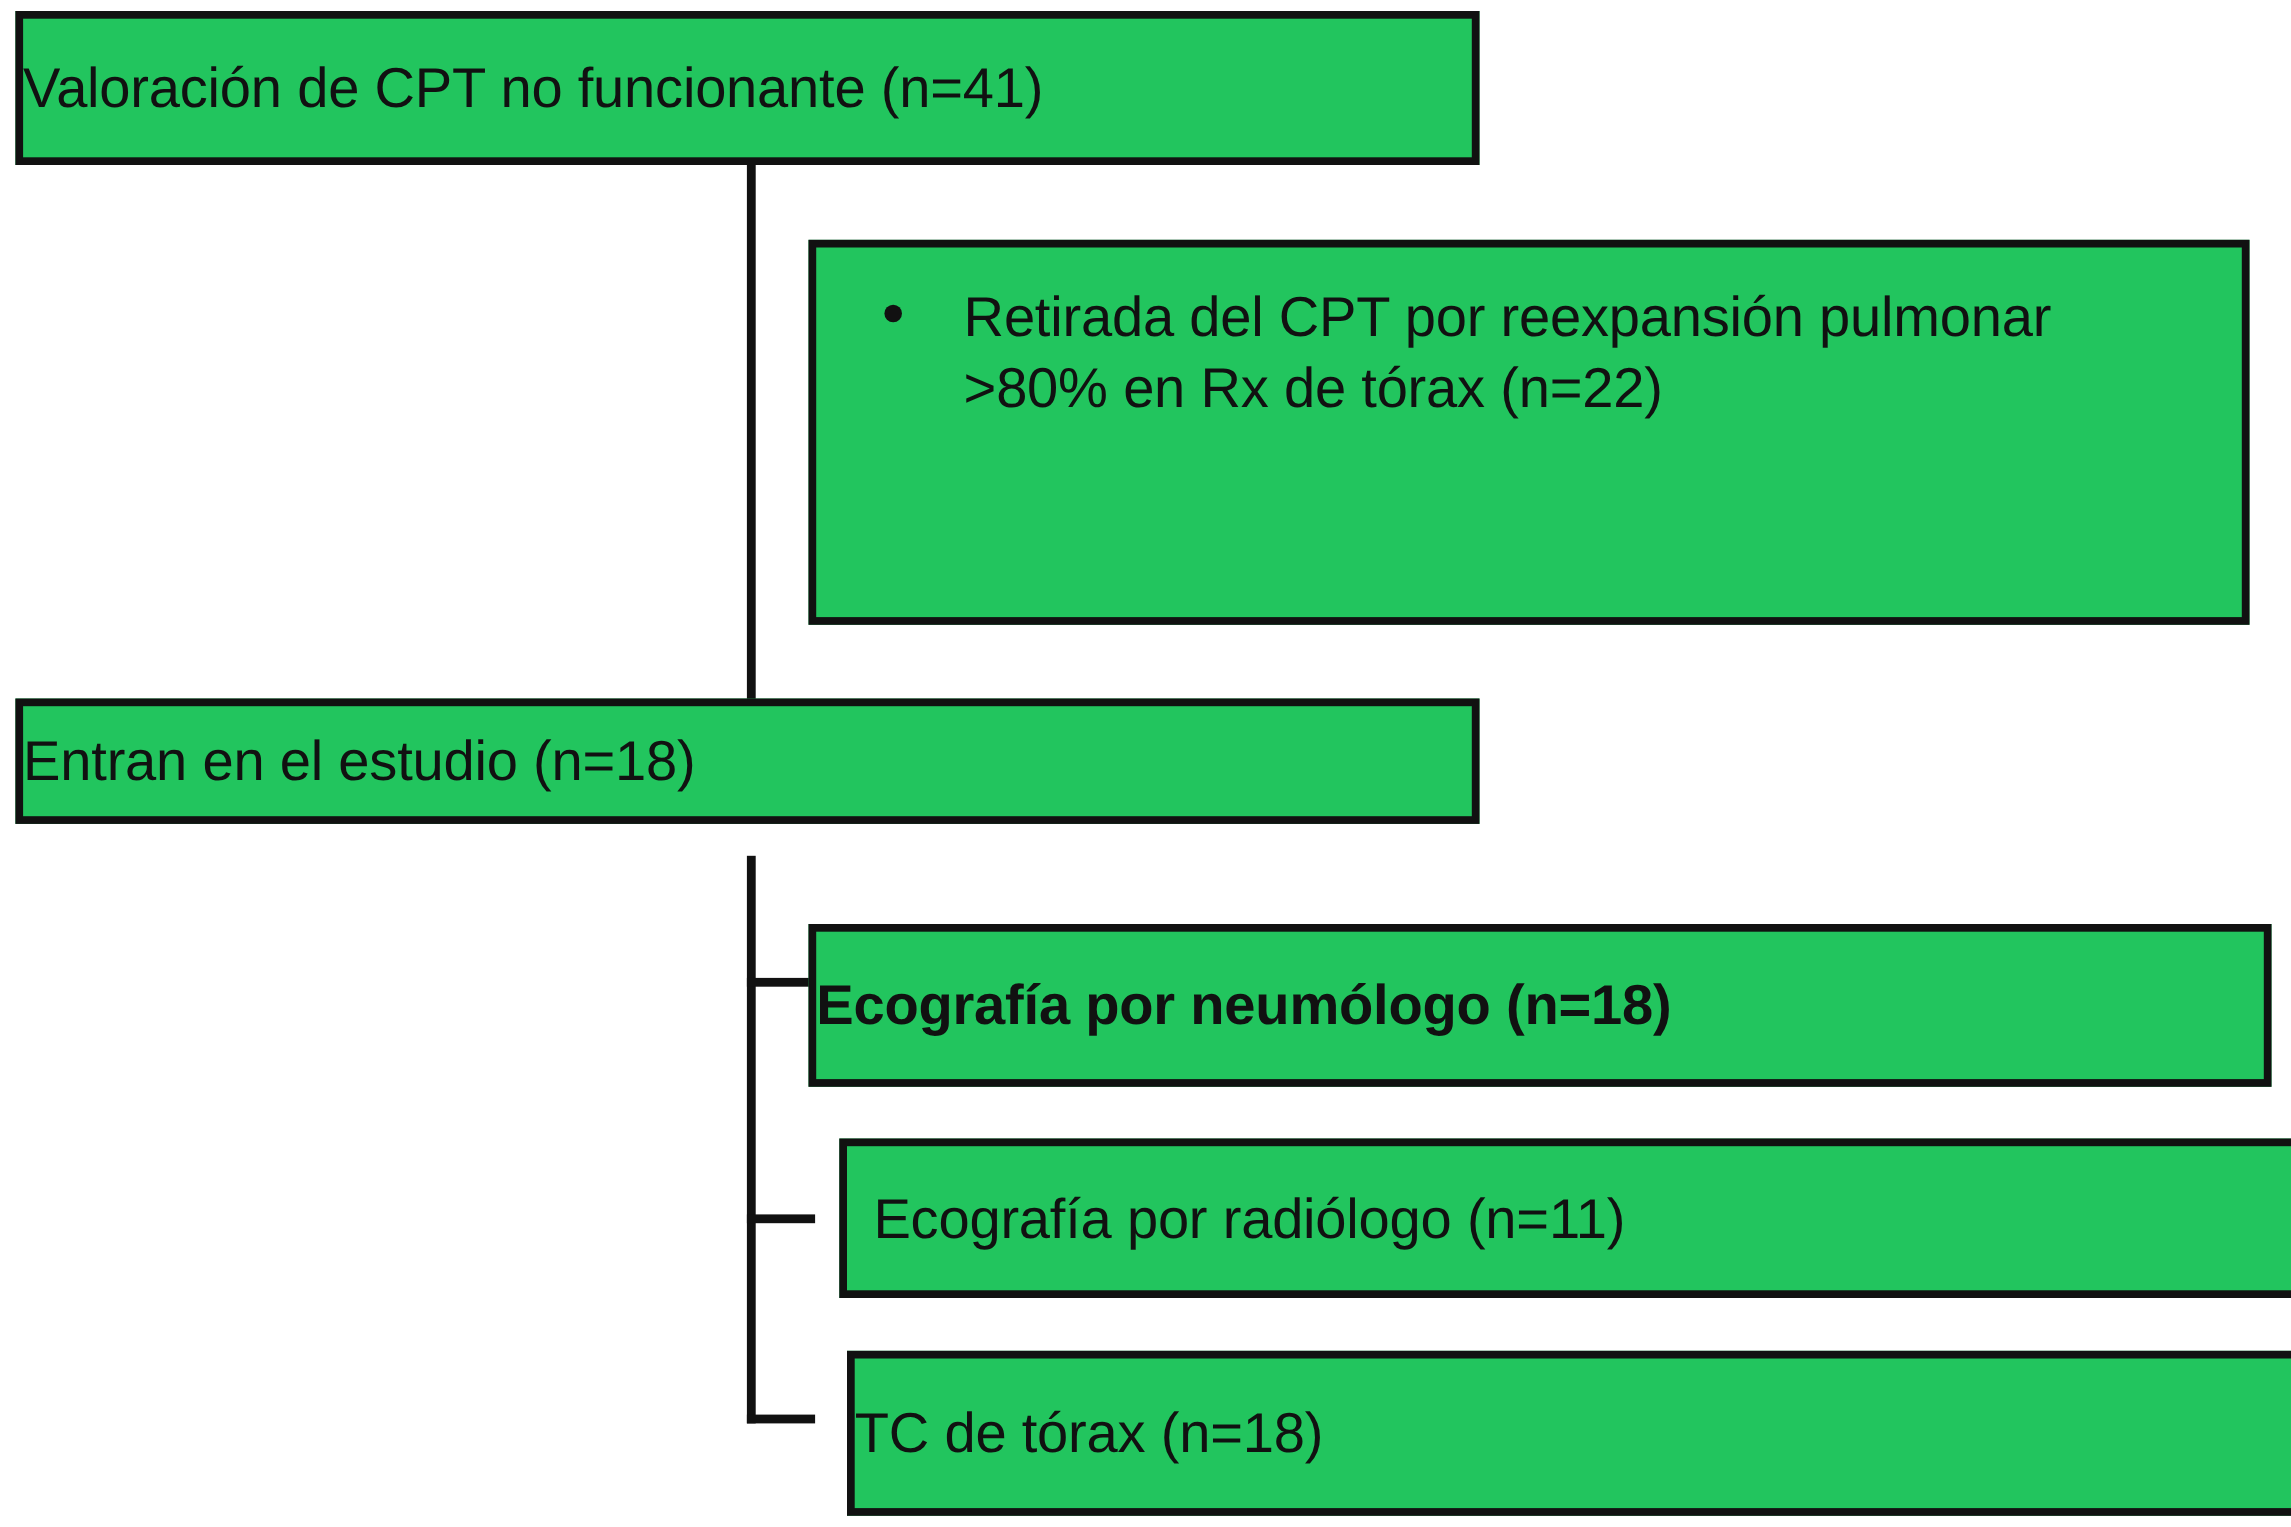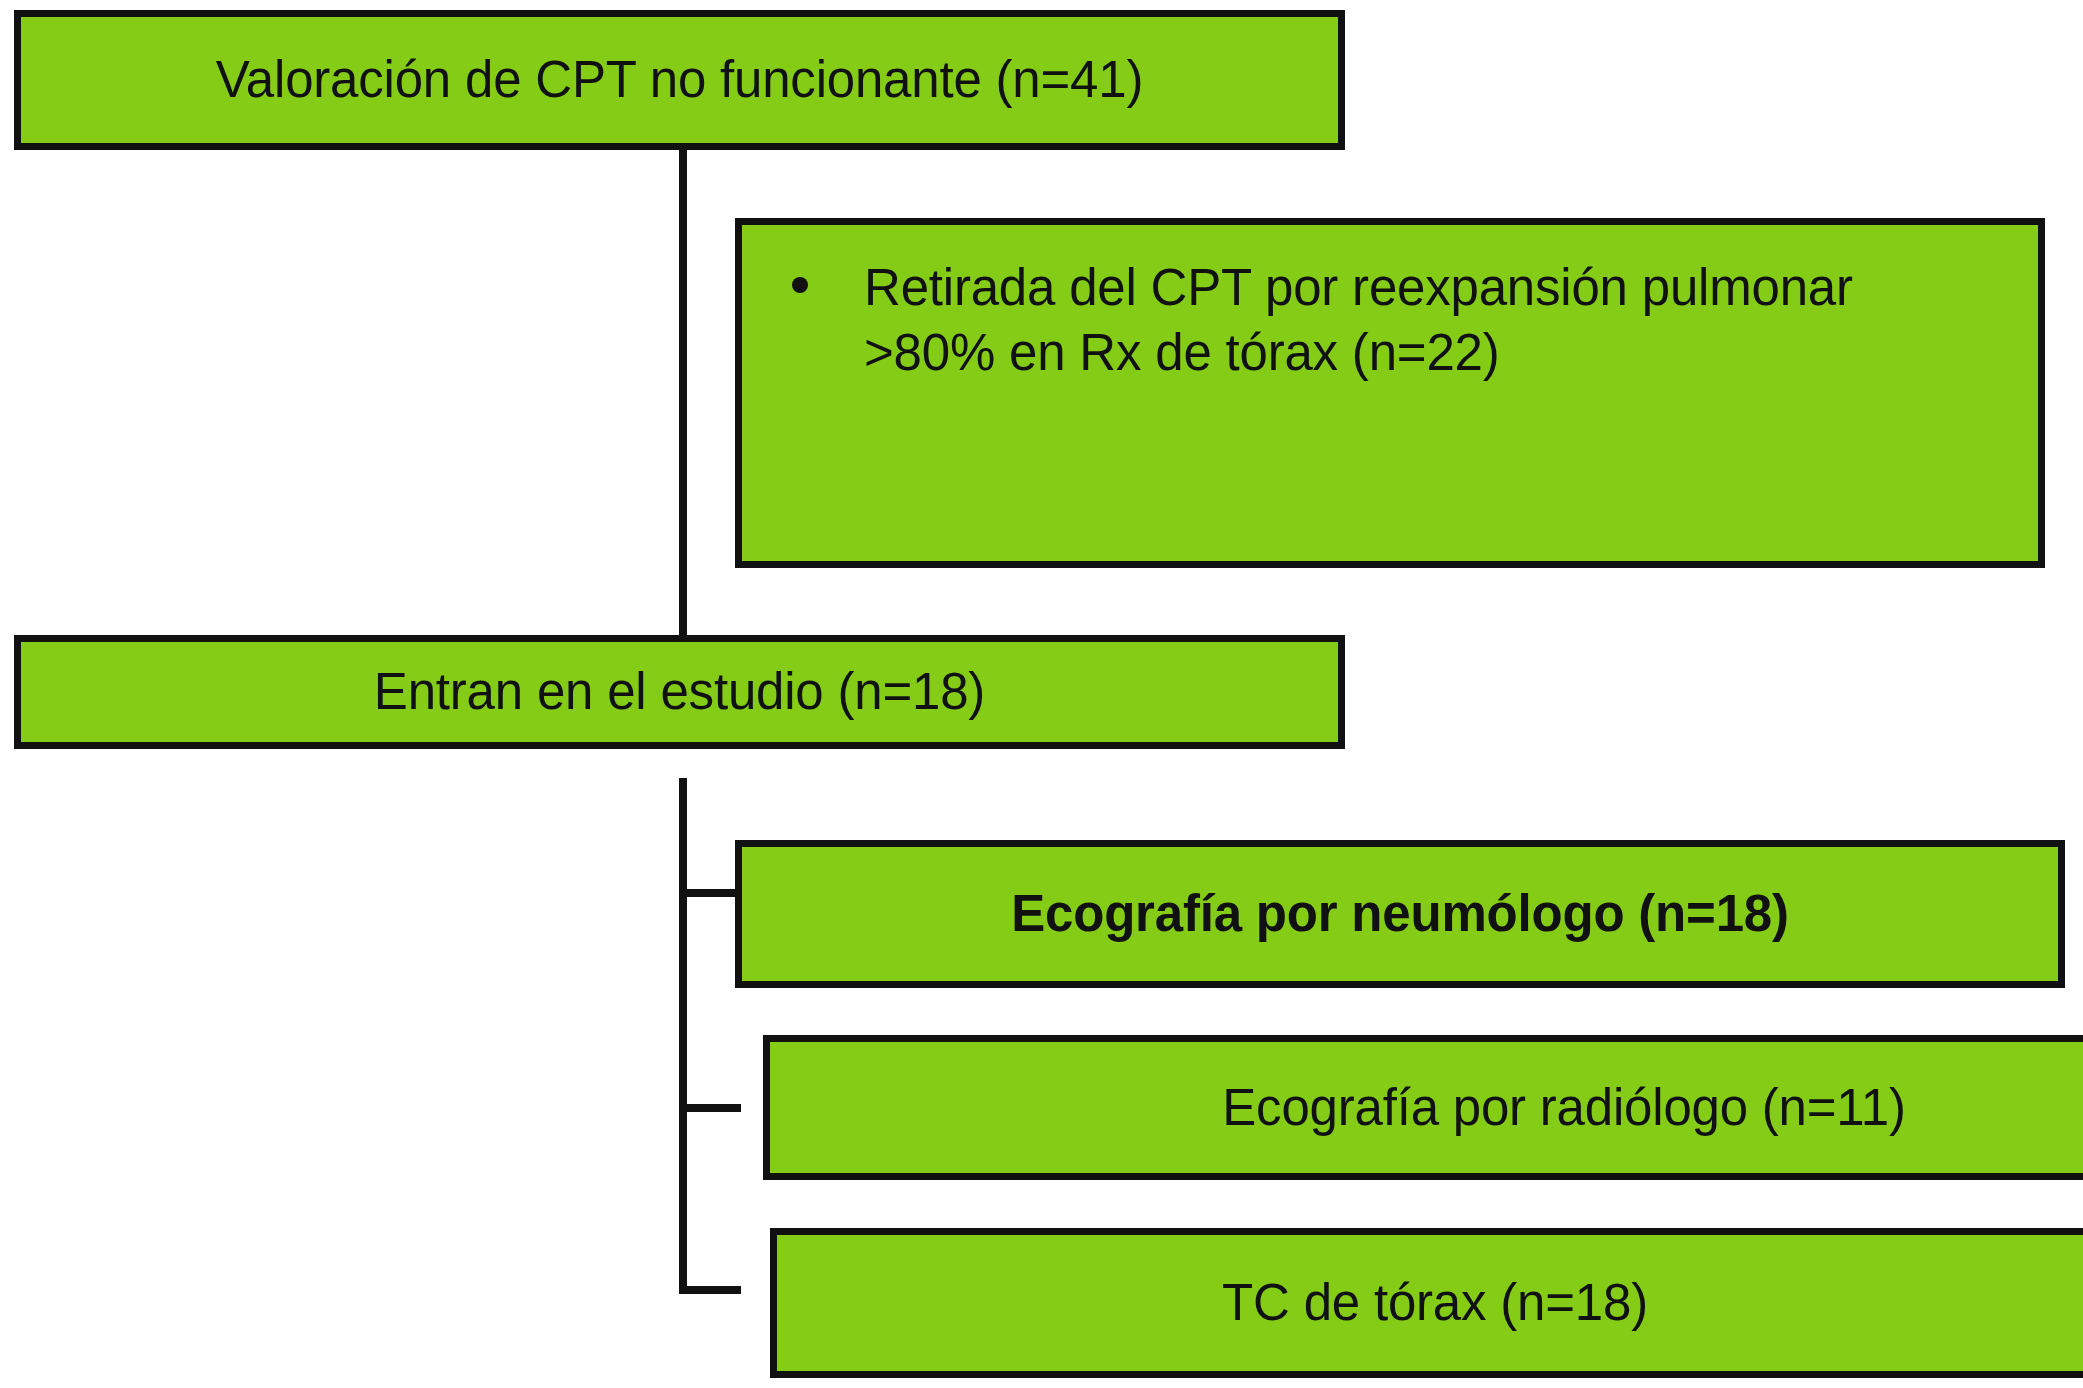--- a/index.html
+++ b/index.html
@@ -14,39 +14,39 @@
     background: #ffffff;
     overflow: hidden;
     font-family: "Liberation Sans", "DejaVu Sans", sans-serif;
     color: #111111;
   }
 
   
   .node {
     position: absolute;
     box-sizing: border-box;
-    background: #84cc16;
+    background: #22c55e;
     border: 7px solid #111111;
     display: flex;
     align-items: center;
-    justify-content: center;
+    justify-content: flex-start;
     z-index: 3;
   }
   .node .node-label {
     font-size: 51px;
     line-height: 1.05;
     letter-spacing: -0.2px;
     white-space: nowrap;
     text-align: center;
   }
 
   
   #node-screening   { left: 14px;  top: 10px;   width: 1331px; height: 140px; }
   #node-excluded    { left: 735px; top: 218px;  width: 1310px; height: 350px;
-                      display: block; padding: 30px 24px 0 12px; }
+                      display: block; padding: 30px 24px 0 24px; }
   #node-enrolled    { left: 14px;  top: 635px;  width: 1331px; height: 114px; }
   #node-lus-pulm    { left: 735px; top: 840px;  width: 1330px; height: 148px; font-weight: bold; }
   #node-lus-rad     { left: 763px; top: 1035px; width: 1578px; height: 145px; padding-left: 24px; }
   #node-ct-chest    { left: 770px; top: 1228px; width: 1330px; height: 150px; }
 
   
   .bullet-list {
     list-style: none;
     margin: 0;
     padding: 0;

